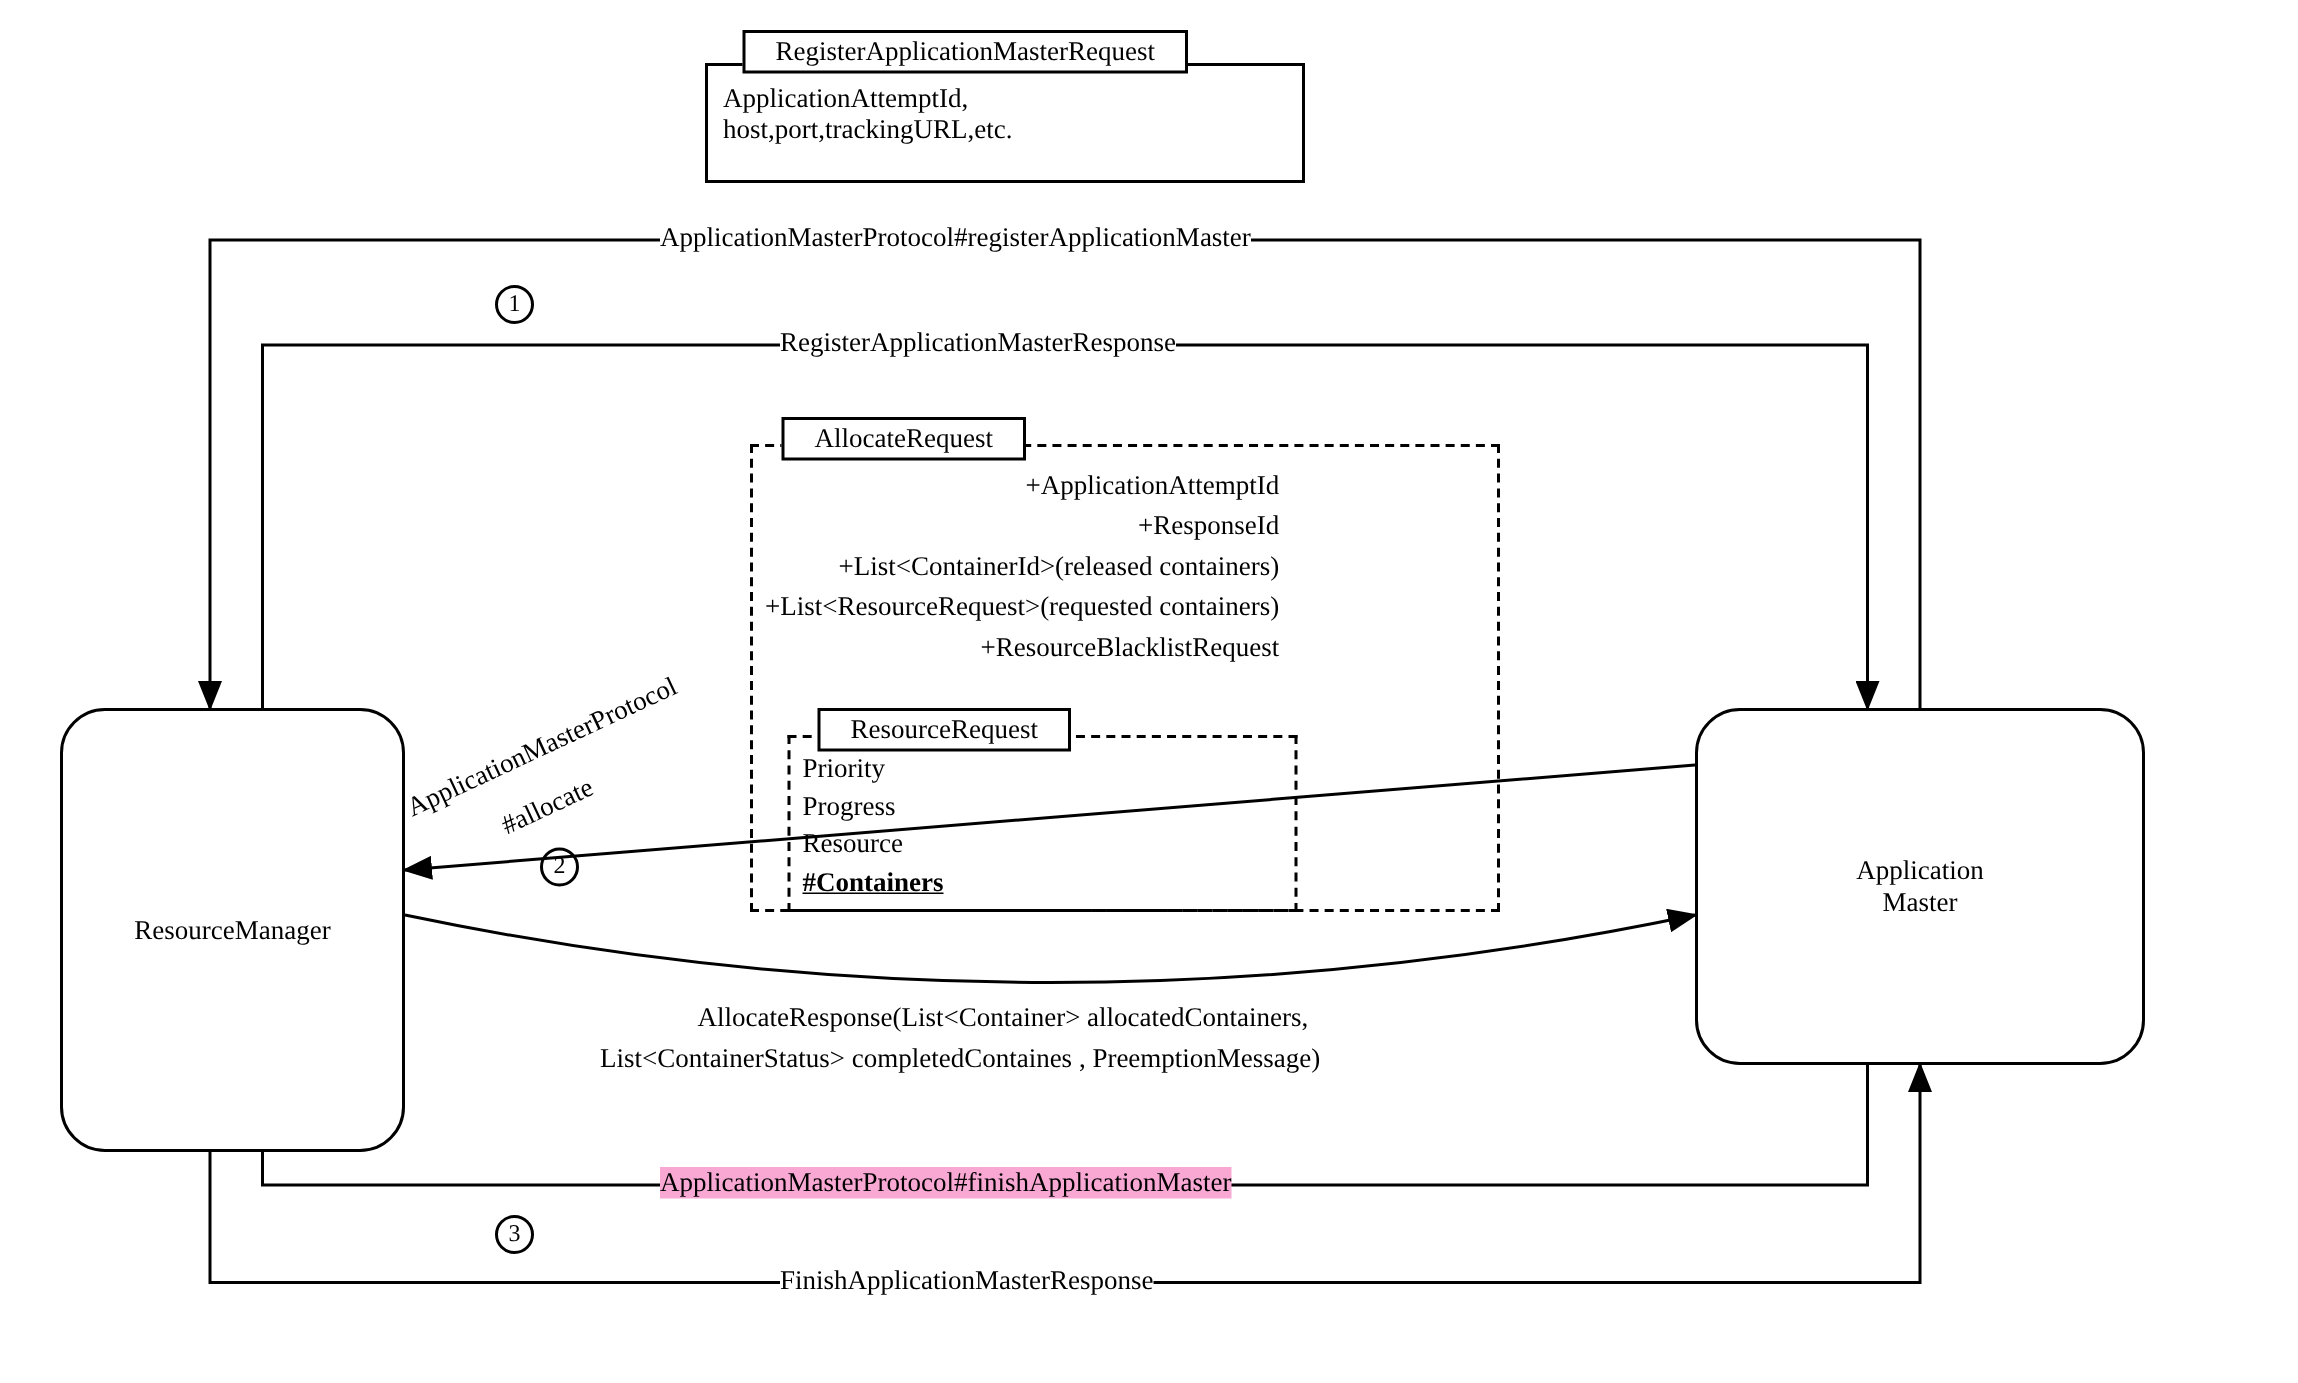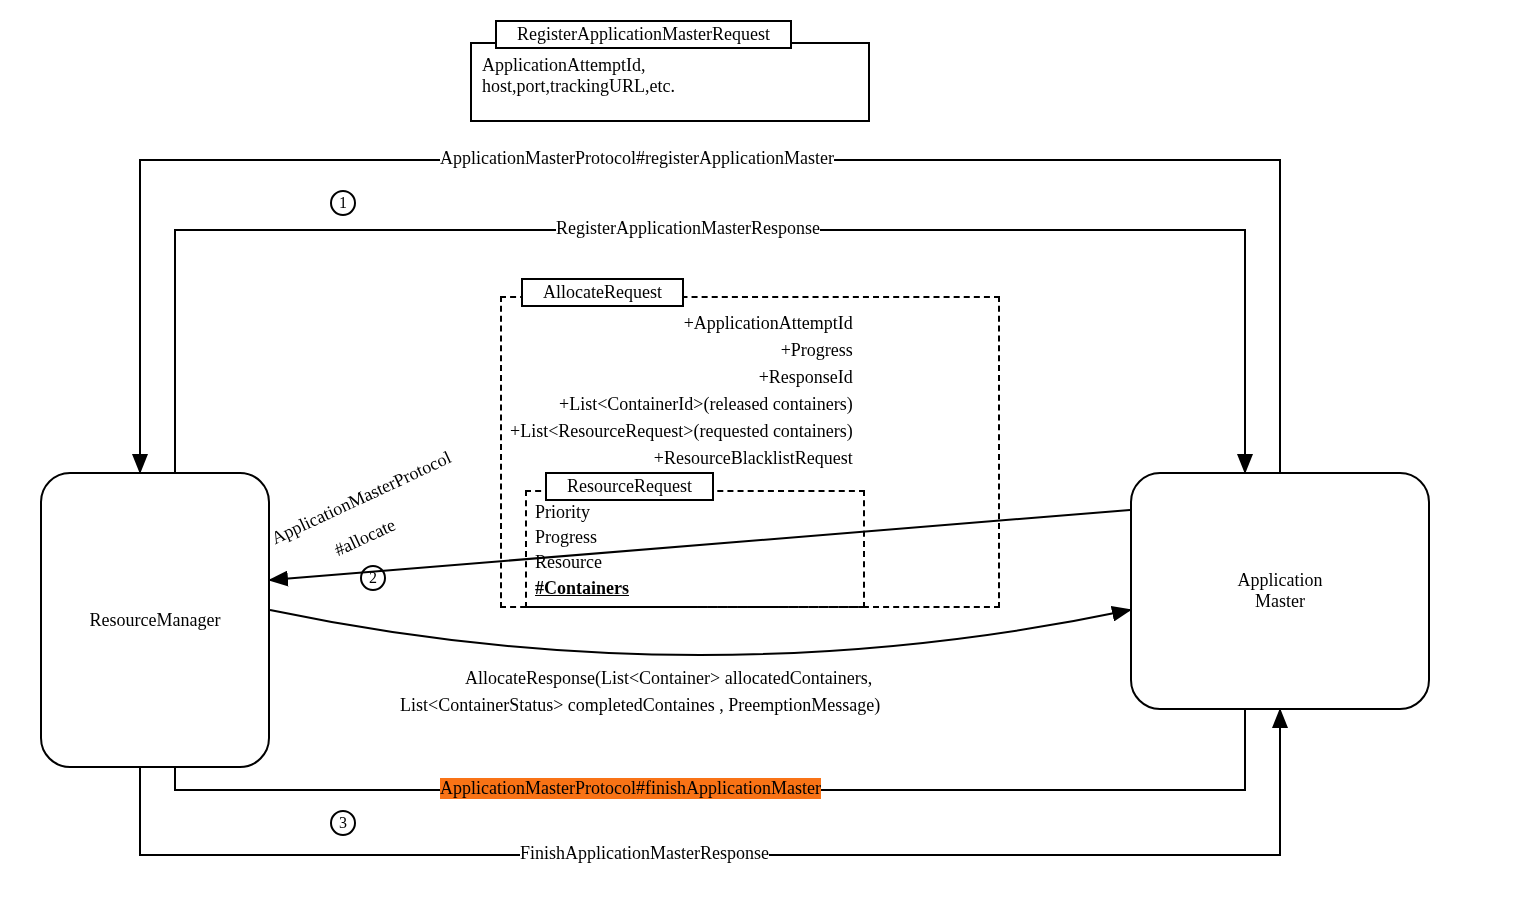--- a/index.html
+++ b/index.html
@@ -113,46 +113,45 @@
   <div style="margin-top:6px;">ApplicationAttemptId,</div>
   <div>host,port,trackingURL,etc.</div>
 </div>
 <div class="msg-title" style="left:495px; top:20px;">RegisterApplicationMasterRequest</div>
 
 <div class="dashed-box" style="left:500px; top:296px; width:500px; height:312px;"></div>
 <div class="msg-title" style="left:521px; top:278px;">AllocateRequest</div>
 
 <div class="field-list" style="left:510px; top:310px;text-align:right;">
   <div>+ApplicationAttemptId</div>
-  <div>+Progress</div>
   <div>+ResponseId</div>
   <div>+List&lt;ContainerId&gt;(released containers)</div>
   <div>+List&lt;ResourceRequest&gt;(requested containers)</div>
   <div>+ResourceBlacklistRequest</div>
 </div>
 
 <div class="dashed-box" style="left:525px; top:490px; width:340px; height:118px;"></div>
 <div class="msg-title" style="left:545px; top:472px;">ResourceRequest</div>
 <div class="field-list" style="left:535px; top:500px; line-height:1.4;">
   <div>Priority</div>
   <div>Progress</div>
   <div>Resource</div>
   <div style="text-decoration: underline; font-weight: bold;">#Containers</div>
 </div>
 
 <div class="label" style="left:440px; top:148px; background:white;">ApplicationMasterProtocol#registerApplicationMaster</div>
-<div class="label" style="left:520px; top:218px; background:white;margin-left:36px;">RegisterApplicationMasterResponse</div>
+<div class="label" style="left:520px; top:218px; background:white;">RegisterApplicationMasterResponse</div>
 
 <div class="rotated-label" style="left:277px; top:528px; transform: rotate(-25deg);">ApplicationMasterProtocol</div>
 <div class="rotated-label" style="left:340px; top:540px; transform: rotate(-25deg);">#allocate</div>
 
 <div class="label" style="left:465px; top:668px;">AllocateResponse(List&lt;Container&gt; allocatedContainers,</div>
 <div class="label" style="left:400px; top:695px;">List&lt;ContainerStatus&gt; completedContaines , PreemptionMessage)</div>
 
-<div class="label" style="left:440px; top:778px; background:#f97316;">ApplicationMasterProtocol#finishApplicationMaster</div>
+<div class="label" style="left:440px; top:778px; background:#f9a8d4;">ApplicationMasterProtocol#finishApplicationMaster</div>
 <div class="label" style="left:520px; top:843px; background:white;">FinishApplicationMasterResponse</div>
 
 <div class="circled-num" style="left:330px; top:190px;">
   <span>1</span>
 </div>
 <div class="circled-num" style="left:360px; top:565px;">
   <span>2</span>
 </div>
 <div class="circled-num" style="left:330px; top:810px;">
   <span>3</span>

